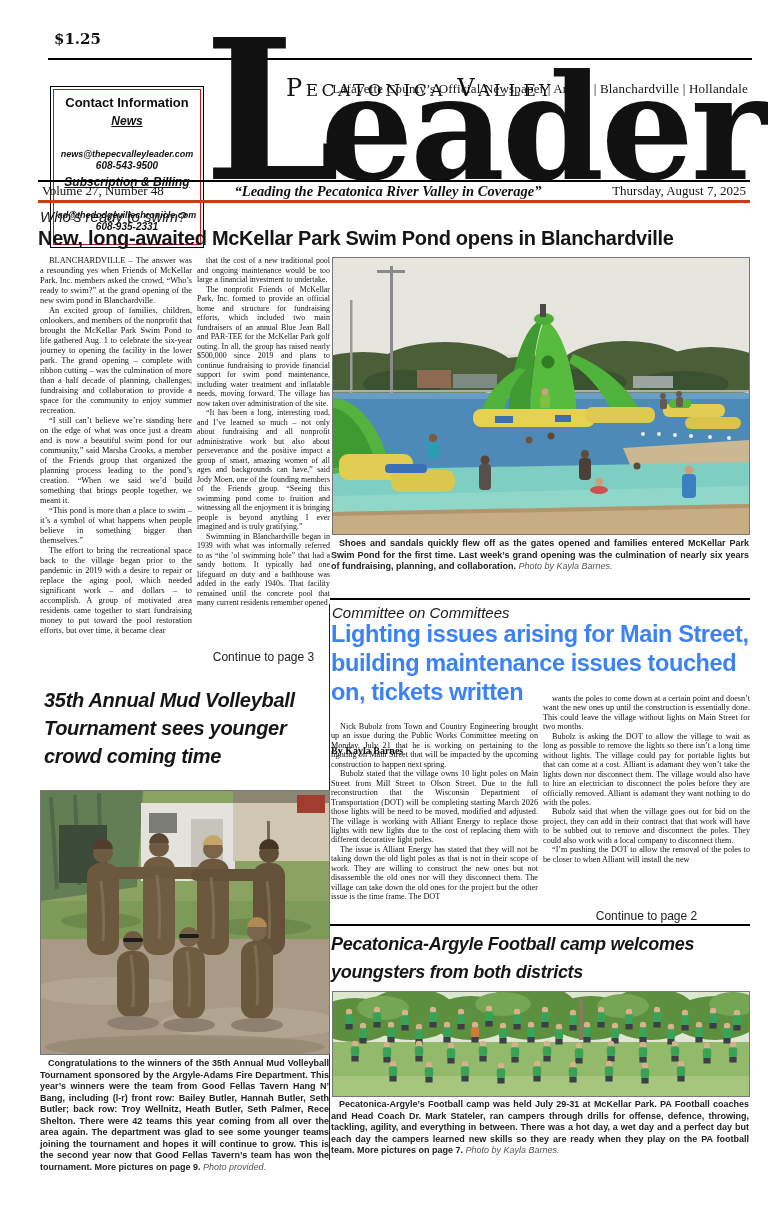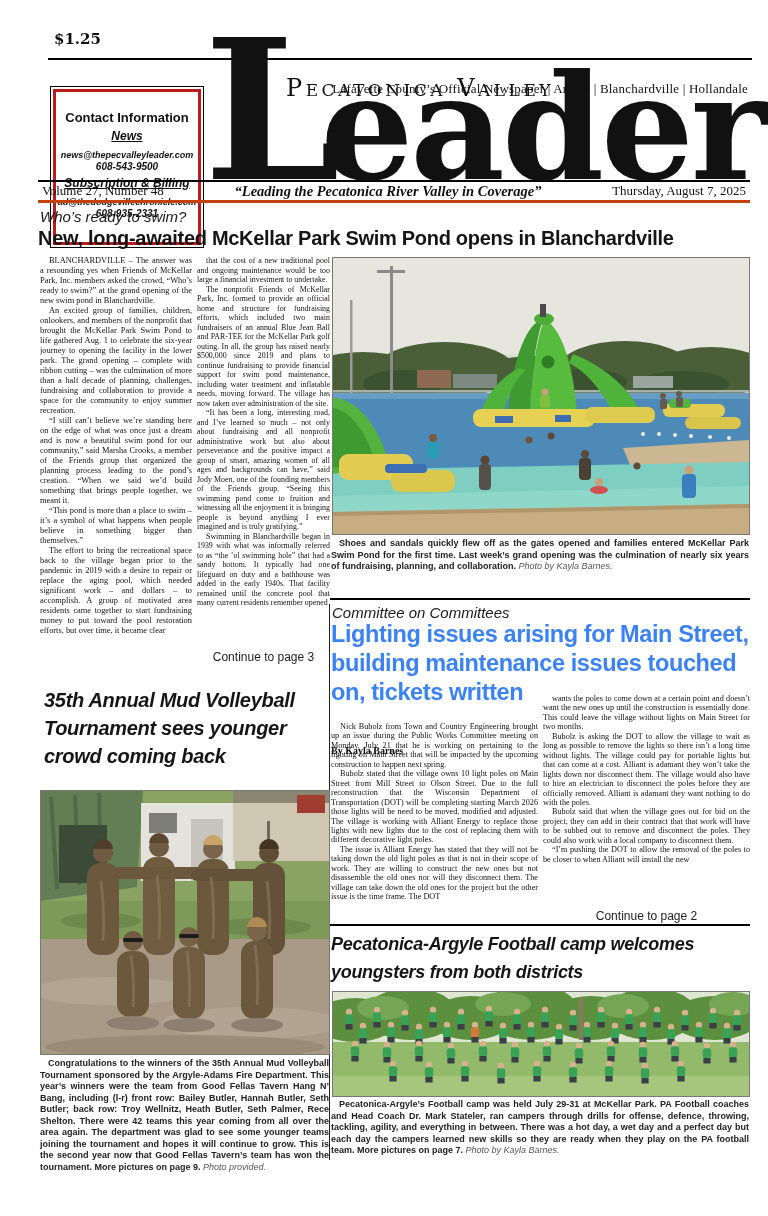--- a/index.html
+++ b/index.html
@@ -4,25 +4,25 @@
 <style>
   html,body{margin:0;padding:0;background:#e9e9e9;}
   #page{position:relative;width:768px;height:1216px;background:#ffffff;margin:0 auto;
         font-family:"Liberation Serif",serif;color:#111;overflow:hidden;}
   .abs{position:absolute;}
   
   .price{left:54px;top:30px;font:700 15px "DejaVu Serif",serif;}
   .tagline{right:20px;top:37px;font:13px "Liberation Serif",serif;letter-spacing:.2px;margin-top:44px;}
   .toprule{left:48px;top:58px;width:704px;height:2px;background:#000;}
   .contact{left:50px;top:86px;width:148px;height:156px;border:1px solid #000;padding:2px;background:#fff;}
-  .contact-inner{border:3px solid #b91c1c;height:100%;box-sizing:border-box;text-align:center;
-                 font-family:"Liberation Sans",sans-serif;padding-top:18px;}
+  .contact-inner{border:1px solid #b91c1c;height:100%;box-sizing:border-box;text-align:center;
+                 font-family:"Liberation Sans",sans-serif;padding-top:5px;}
   .c-title{font:700 13px "Liberation Sans",sans-serif;}
   .c-head{font:italic 700 12px "Liberation Sans",sans-serif;text-decoration:underline;margin-top:4px;}
-  .c-mail{font:italic 700 9px "Liberation Sans",sans-serif;margin-top:7px;}
+  .c-mail{font:italic 700 9px "Liberation Sans",sans-serif;margin-top:21px;}
   .c-phone{font:italic 700 10px "Liberation Sans",sans-serif;margin-top:1px;}
   .brand{left:204px;top:14px;white-space:nowrap;line-height:1;z-index:2;}
   .brand-L{font:700 194px/1 "DejaVu Serif",serif;letter-spacing:-6px;margin-right:-14px;}
   .brand-rest{font:700 146px/1 "DejaVu Serif",serif;letter-spacing:-3px;}
   .brand-small{left:286px;top:74px;font:24px "DejaVu Serif",serif;font-variant:small-caps;
                letter-spacing:3.5px;z-index:3;}
   .dateline{left:38px;top:180px;width:712px;height:23px;border-top:2px solid #000;border-bottom:3px solid #c2410c;
             display:flex;justify-content:space-between;align-items:center;padding:0 4px;box-sizing:border-box;}
   .dl-vol,.dl-date{font:13px "Liberation Serif",serif;}
   .dl-motto{font:italic 700 14.5px "Liberation Serif",serif;}
@@ -193,21 +193,21 @@
       <p>The issue is Alliant Energy has stated that they will not be taking down the old light poles as that is not in their scope of work. They are willing to construct the new ones but not disassemble the old ones nor will they disconnect them. The village can take down the old ones for the project but the other issue is the time frame. The DOT</p>
     </div>
   <div class="abs col c2b">
       <p>wants the poles to come down at a certain point and doesn’t want the new ones up until the construction is essentially done. This could leave the village without lights on Main Street for two months.</p>
       <p>Bubolz is asking the DOT to allow the village to wait as long as possible to remove the lights so there isn’t a long time without lights. The village could pay for portable lights but that can come at a cost. Alliant is adamant they won’t take the lights down nor disconnect them. The village would also have to hire an electrician to disconnect the poles before they are officially removed. Alliant is adamant they want nothing to do with the poles.</p>
       <p>Bubolz said that when the village goes out for bid on the project, they can add in their contract that that work will have to be subbed out to remove and disconnect the poles. They could also work with a local company to disconnect them.</p>
       <p>“I’m pushing the DOT to allow the removal of the poles to be closer to when Alliant will install the new</p>
     </div>
   <div class="abs continue" style="left:543px;top:909px;width:207px;">Continue to page 2</div>
 
-  <div class="abs headline-it" style="left:44px;top:686px;width:288px;">35th Annual Mud Volleyball Tournament sees younger crowd coming back</div>
+  <div class="abs headline-it" style="left:44px;top:686px;width:288px;">35th Annual Mud Volleyball Tournament sees younger crowd coming time</div>
   <div class="abs photo" style="left:40px;top:790px;width:288px;height:263px;">
     <svg width="288" height="263" viewBox="0 0 288 263">
       <rect width="288" height="125" fill="#8aa363"></rect>
       <path d="M0,0 L102,0 L96,96 L0,110 Z" fill="#637e55"></path>
       <path d="M10,6 L16,98 M34,4 L38,94 M58,2 L60,92" stroke="#51694a" stroke-width="4" fill="none"></path>
       <rect x="18" y="34" width="48" height="58" fill="#3c4a38"></rect>
       <rect x="100" y="12" width="94" height="78" fill="#e3e2dc"></rect>
       <rect x="150" y="28" width="32" height="62" fill="#c6c4bc"></rect>
       <rect x="108" y="22" width="28" height="20" fill="#7d7d78"></rect>
       <rect x="192" y="0" width="96" height="70" fill="#cfc7b2"></rect>

